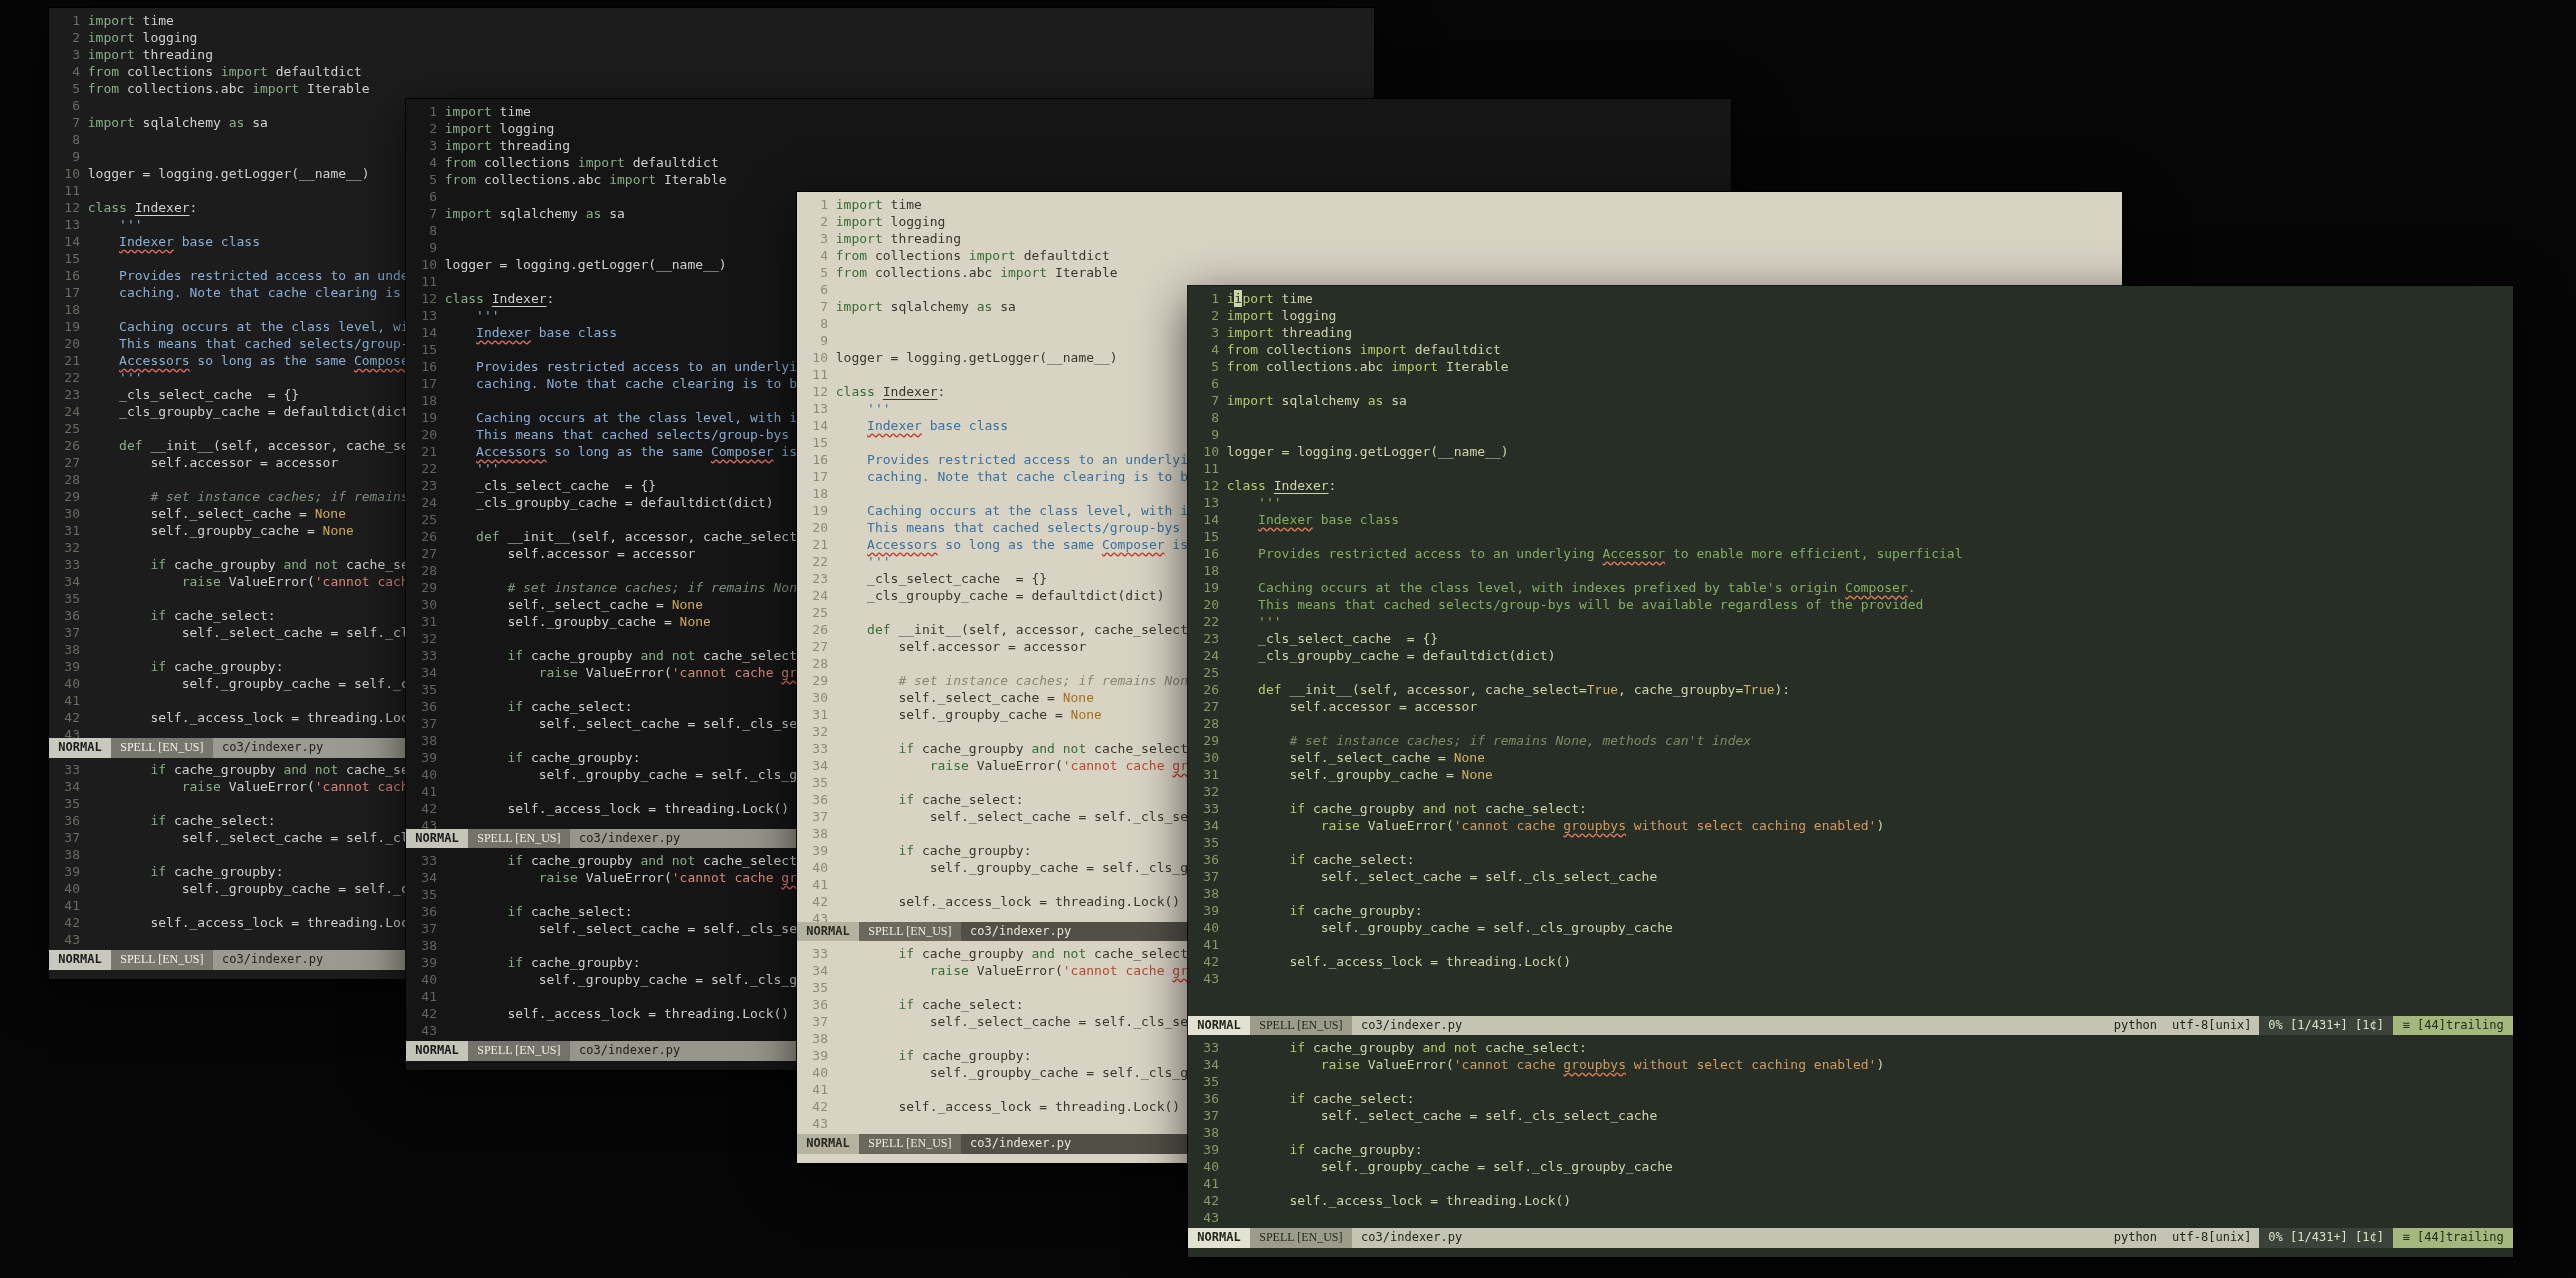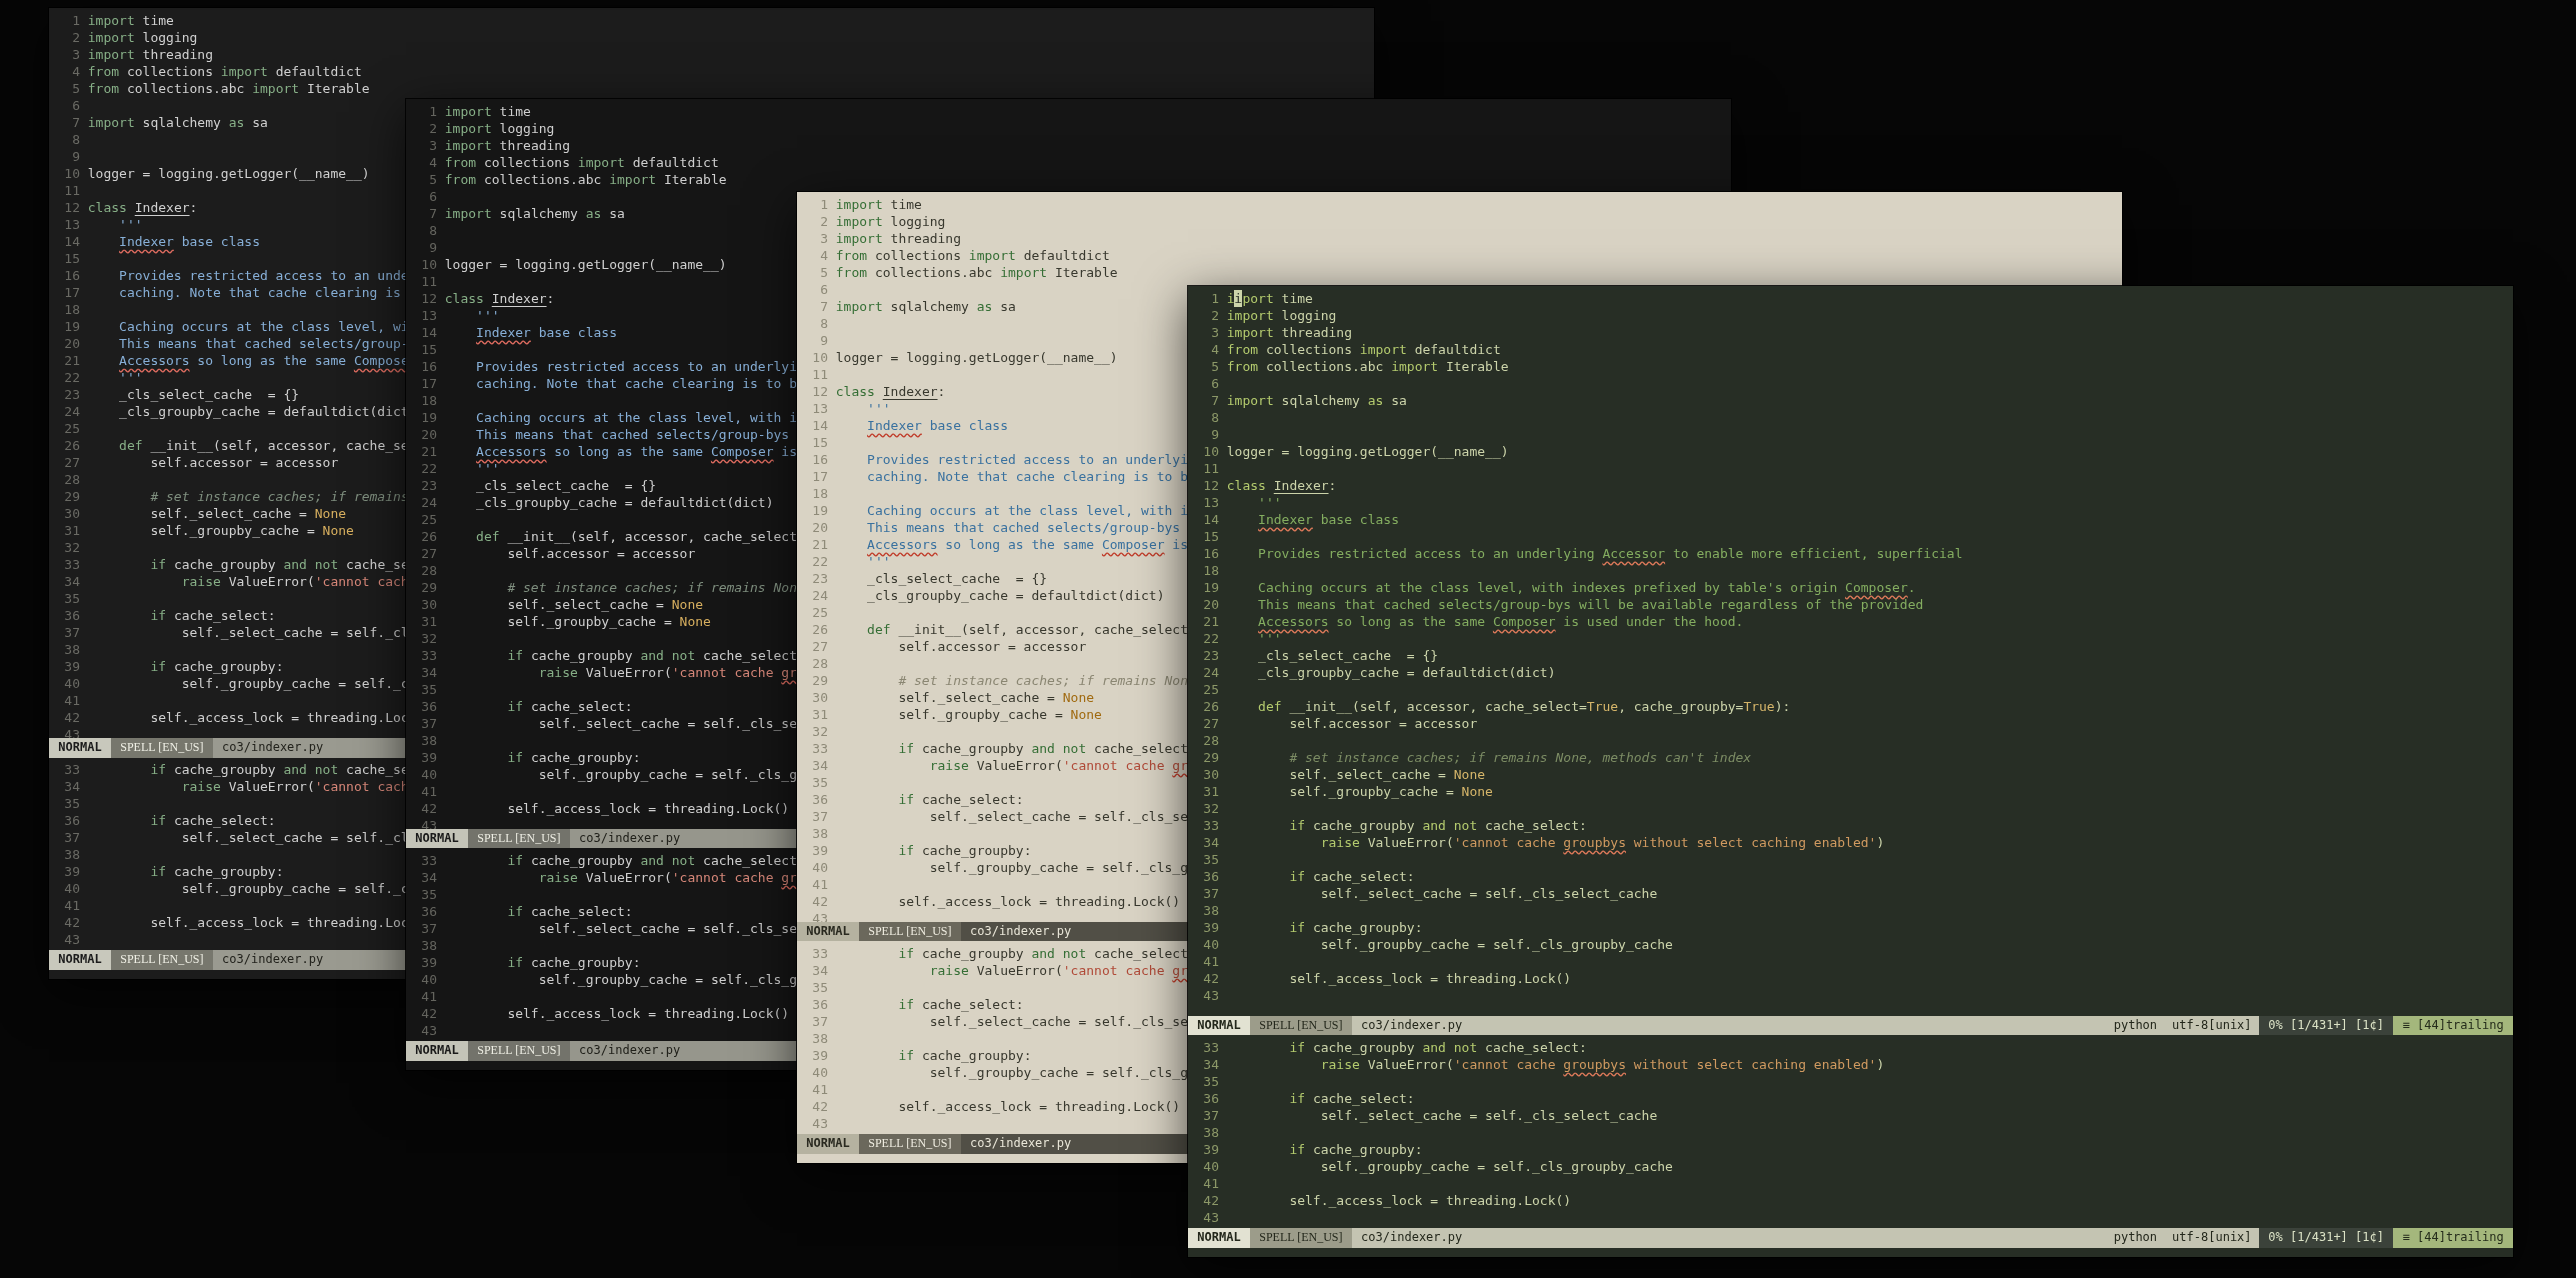--- a/index.html
+++ b/index.html
@@ -9,21 +9,21 @@
     font-size:13px;line-height:17px;box-shadow:0 13px 47px rgba(0,0,0,0.65);outline:0.9px solid rgba(0,0,0,0.85);}
   .pane{overflow:hidden;padding:3.7px 0 0 7.5px;background:var(--t-bg);flex:0 0 auto;}
   .pane-top{height:726px;}
   .pane-bottom{height:189px;}
   .code-line{height:17px;white-space:pre;position:relative;}
   .gutter{display:inline-block;width:3ch;margin-right:1ch;text-align:right;color:var(--t-linenr);}
   .tok-kw{color:var(--t-kw);}
   .tok-str{color:var(--t-str);}
   .tok-doc{color:var(--t-doc);}
   .tok-com{color:var(--t-com);font-style:italic;}
-  .tok-const{color:var(--t-const);}
+  .tok-const{color:var(--t-const);font-family:Liberation Mono, monospace;}
   .tok-class{color:var(--t-fg);text-decoration:underline;text-underline-offset:2.8px;}
   .spell{text-decoration-line:underline;text-decoration-style:wavy;text-decoration-color:var(--t-spell);
     text-underline-offset:2.8px;text-decoration-skip-ink:none;}
   .cursor{position:absolute;top:0;left:calc(7.5px + 4ch);width:1ch;height:17px;background:var(--t-fg);color:var(--t-bg);text-align:center;}
   .statusbar{flex:0 0 auto;height:19.6px;line-height:19.6px;display:flex;font-size:12px;background:var(--t-bar-bg);
     color:var(--t-bar-fg);white-space:pre;overflow:hidden;}
   .seg{padding:0 9.3px;}
   .seg-mode{background:var(--t-mode-bg);color:var(--t-mode-fg);font-weight:bold;}
   .seg-spell{background:var(--t-spellseg-bg);color:var(--t-spellseg-fg);font-family:Liberation Serif, serif;}
   .seg-plain{padding:0 7.5px;}
@@ -239,21 +239,20 @@
         <div class="code-line"><span class="gutter">10</span><span class="code">logger = logging.getLogger(__name__)</span></div>
         <div class="code-line"><span class="gutter">11</span><span class="code"></span></div>
         <div class="code-line"><span class="gutter">12</span><span class="code"><span class="tok-kw">class</span> <span class="tok-class">Indexer</span>:</span></div>
         <div class="code-line"><span class="gutter">13</span><span class="code"><span class="tok-doc">    '''</span></span></div>
         <div class="code-line"><span class="gutter">14</span><span class="code"><span class="tok-doc">    <span class="spell">Indexer</span> base class</span></span></div>
         <div class="code-line"><span class="gutter">15</span><span class="code"><span class="tok-doc"></span></span></div>
         <div class="code-line"><span class="gutter">16</span><span class="code"><span class="tok-doc">    Provides restricted access to an underlying <span class="spell">Accessor</span> to enable more efficient, superficial</span></span></div>
         <div class="code-line"><span class="gutter">18</span><span class="code"><span class="tok-doc"></span></span></div>
         <div class="code-line"><span class="gutter">19</span><span class="code"><span class="tok-doc">    Caching occurs at the class level, with indexes prefixed by table's origin <span class="spell">Composer</span>.</span></span></div>
         <div class="code-line"><span class="gutter">20</span><span class="code"><span class="tok-doc">    This means that cached selects/group-bys will be available regardless of the provided</span></span></div>
-        <div class="code-line"><span class="gutter">21</span><span class="code"><span class="tok-doc">    <span class="spell">Accessors</span> so long as the same <span class="spell">Composer</span> is used under the hood.</span></span></div>
         <div class="code-line"><span class="gutter">22</span><span class="code"><span class="tok-doc">    '''</span></span></div>
         <div class="code-line"><span class="gutter">23</span><span class="code">    _cls_select_cache  = {}</span></div>
         <div class="code-line"><span class="gutter">24</span><span class="code">    _cls_groupby_cache = defaultdict(dict)</span></div>
         <div class="code-line"><span class="gutter">25</span><span class="code"></span></div>
         <div class="code-line"><span class="gutter">26</span><span class="code">    <span class="tok-kw">def</span> __init__(self, accessor, cache_select=<span class="tok-const">True</span>, cache_groupby=<span class="tok-const">True</span>):</span></div>
         <div class="code-line"><span class="gutter">27</span><span class="code">        self.accessor = accessor</span></div>
         <div class="code-line"><span class="gutter">28</span><span class="code"></span></div>
         <div class="code-line"><span class="gutter">29</span><span class="code"><span class="tok-com">        # set instance caches; if remains None, methods can't index</span></span></div>
         <div class="code-line"><span class="gutter">30</span><span class="code">        self._select_cache = <span class="tok-const">None</span></span></div>
         <div class="code-line"><span class="gutter">31</span><span class="code">        self._groupby_cache = <span class="tok-const">None</span></span></div>

